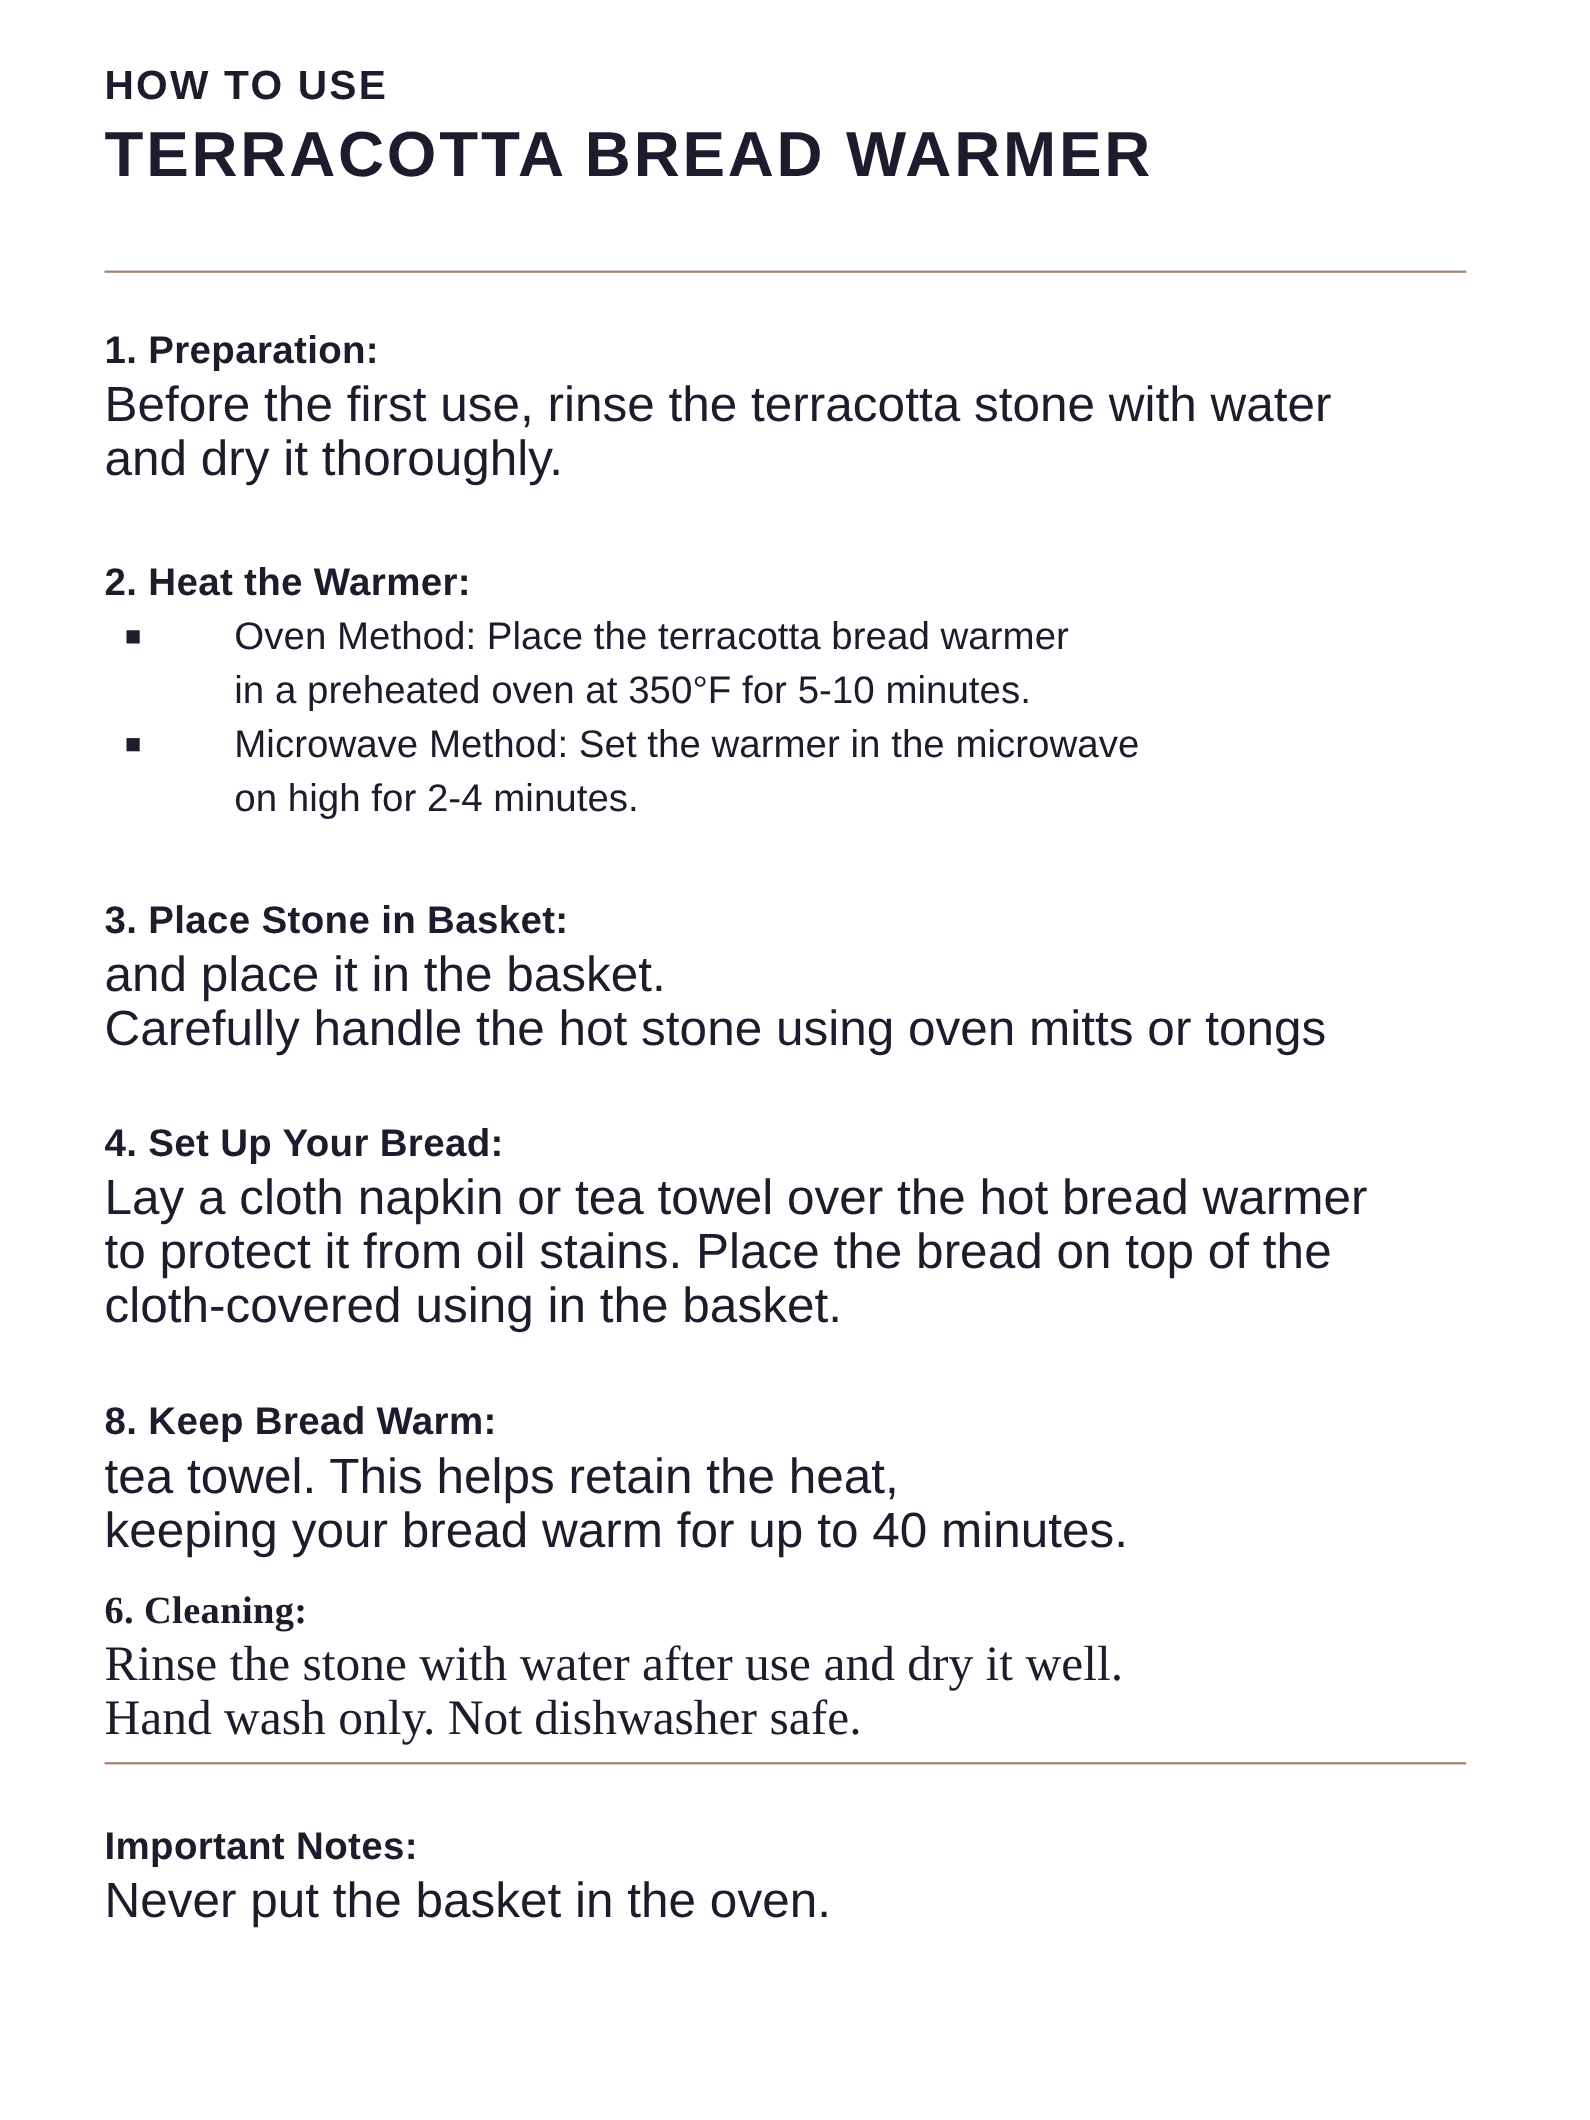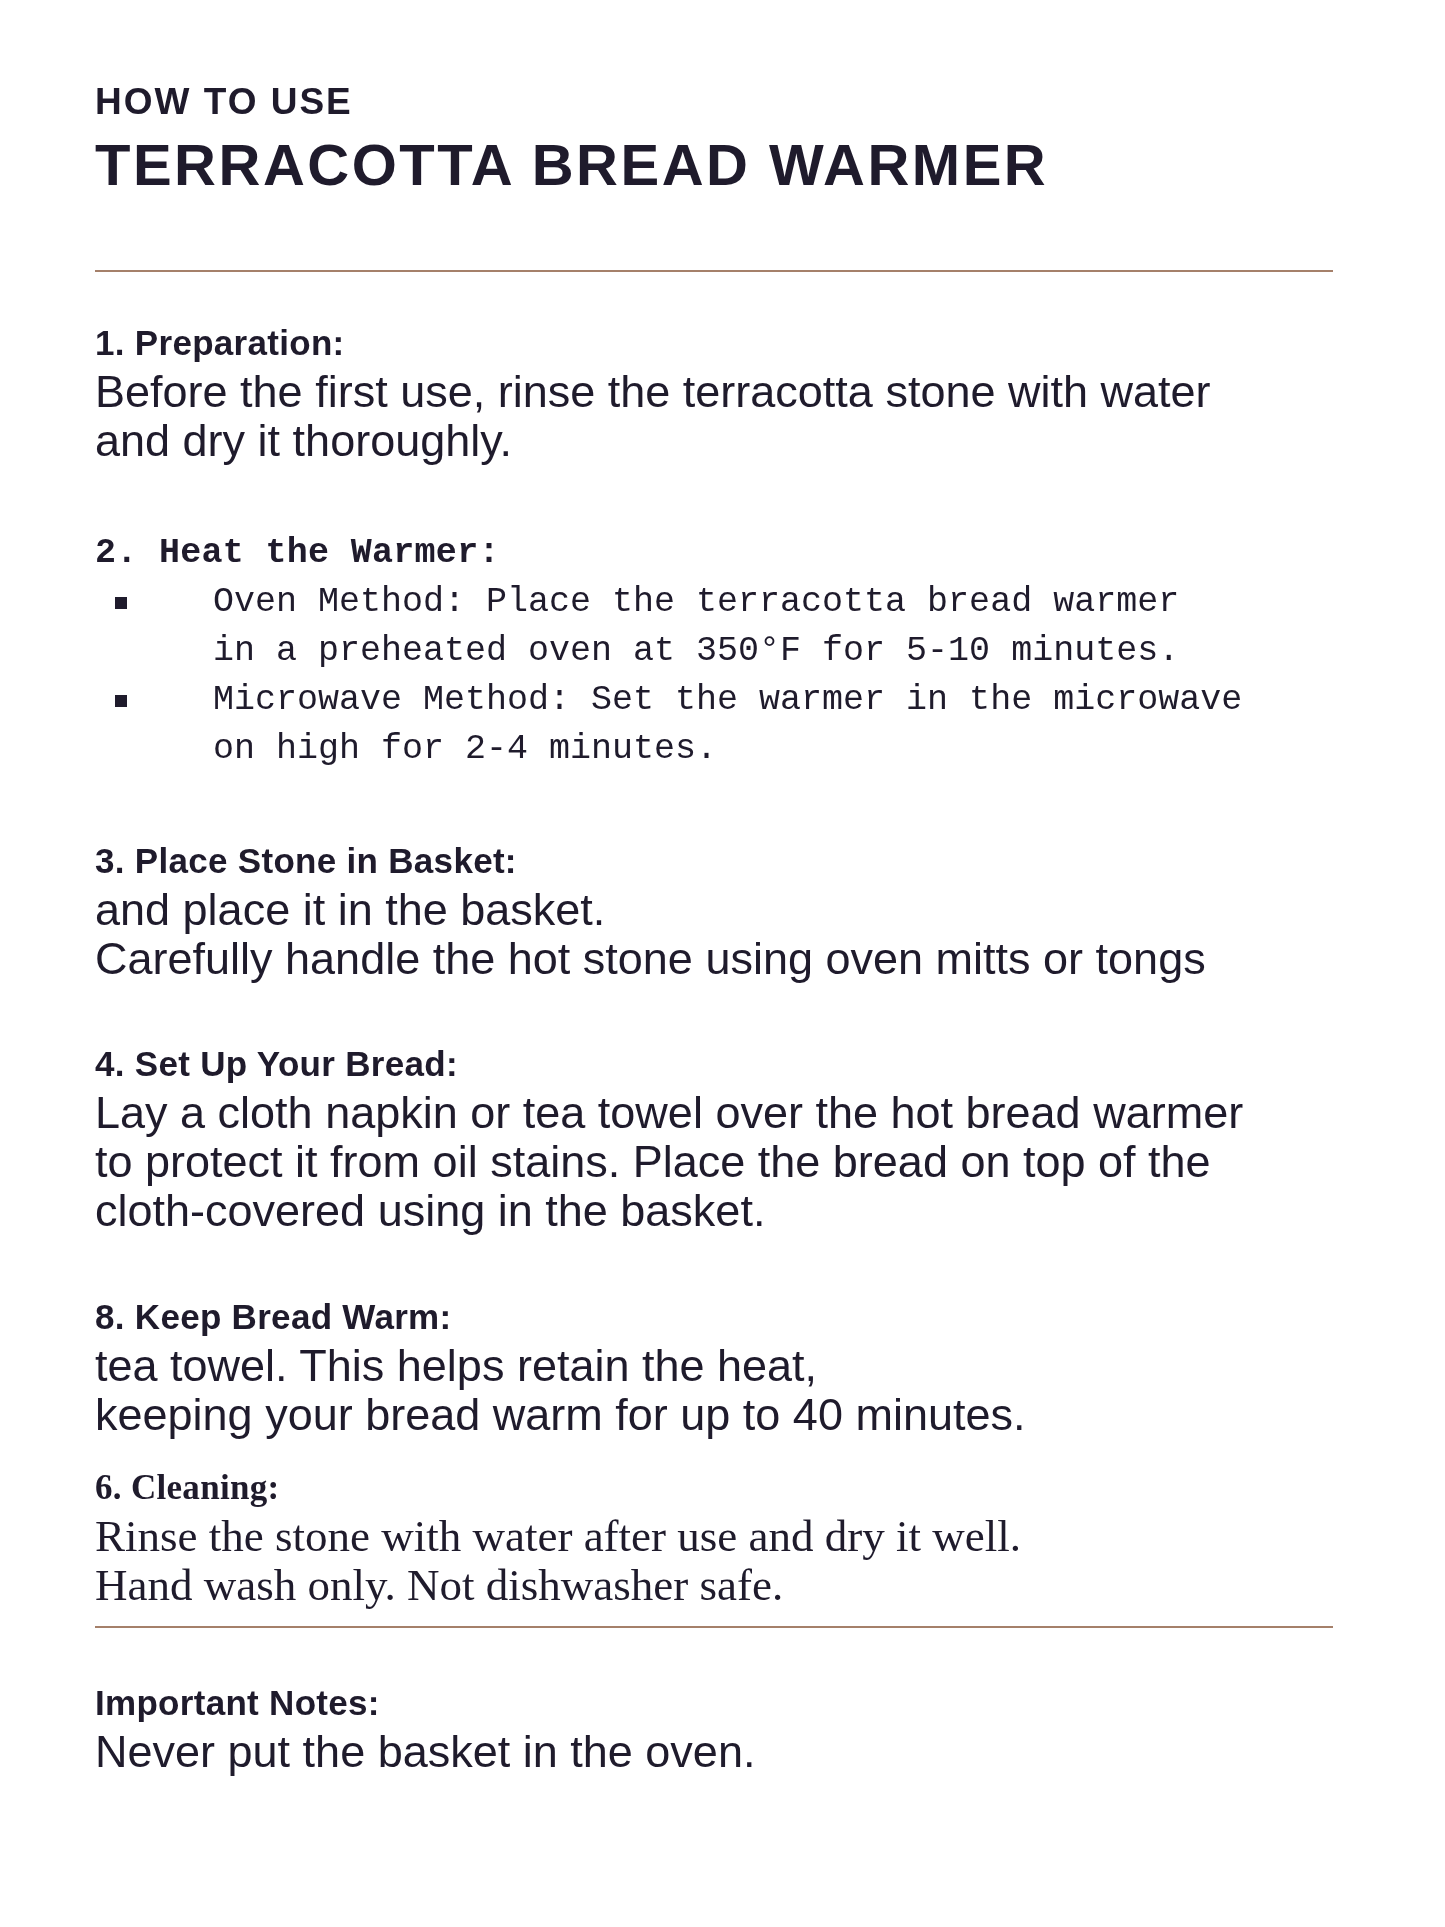--- a/index.html
+++ b/index.html
@@ -11,21 +11,21 @@
   html, body {
     background: var(--bg);
     color: var(--text);
     font-family: "Liberation Sans", "DejaVu Sans", sans-serif;
   }
   .page {
     position: relative;
     width: 1445px;
     height: 1927px;
     background: var(--bg);
-    padding: 80px 112px 40px 95px;
+    padding: 56px 112px 40px 95px;
     overflow: hidden;
   }
   .eyebrow {
     font-size: 37px;
     font-weight: 700;
     letter-spacing: 2px;
     line-height: 44px;
   }
   .title {
     font-size: 58px;
@@ -45,21 +45,21 @@
     font-weight: 700;
     line-height: 49px;
     letter-spacing: 0.3px;
   }
   .sec p.line {
     font-size: 45px;
     font-weight: 400;
     line-height: 49px;
   }
   .sec-1 { margin-top: 46px; }
-  .sec-2 { margin-top: 64px; font-family: Liberation Mono, monospace; }
+  .sec-2 { margin-top: 64px; }
   .sec-3 { margin-top: 62px; }
   .sec-4 { margin-top: 56px; }
   .sec-5 { margin-top: 57px; }
   .sec-6 { margin-top: 24px; font-family: Liberation Serif, serif; }
   .notes { margin-top: 50px; }
   .bullet {
     display: flex;
     align-items: flex-start;
     gap: 48px;
   }

